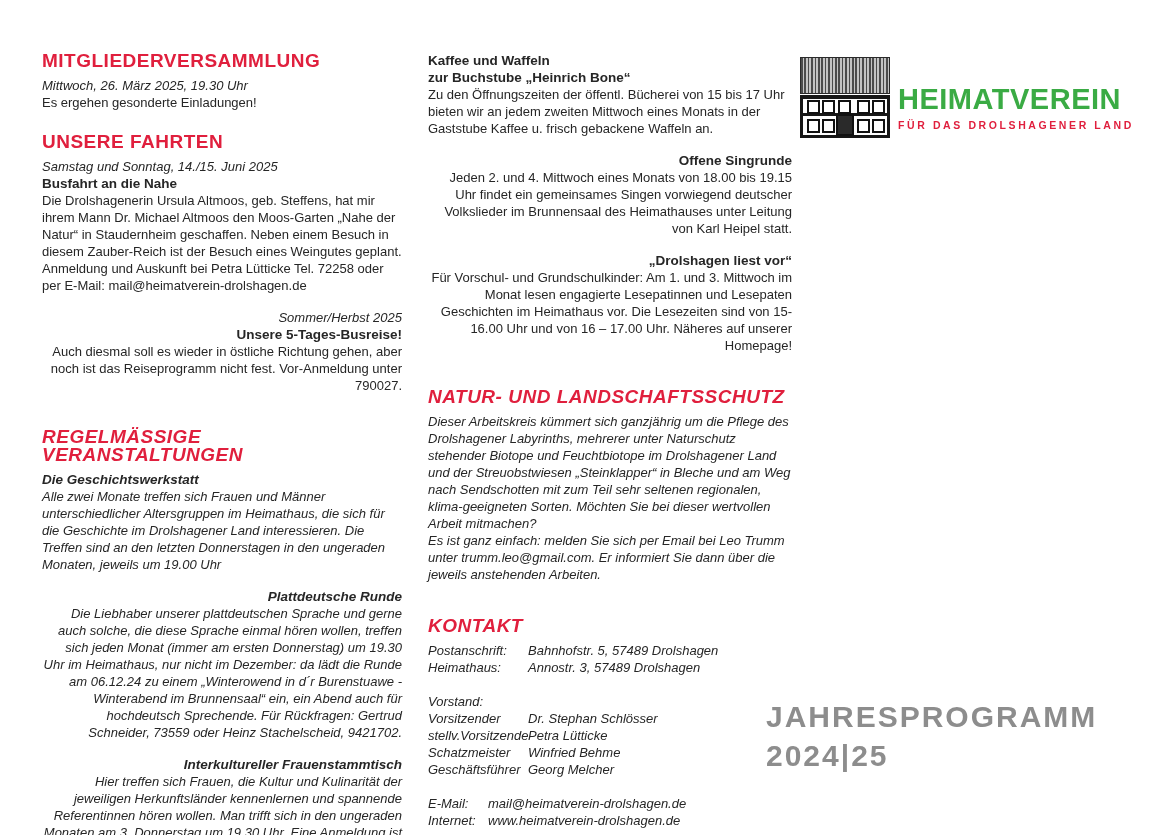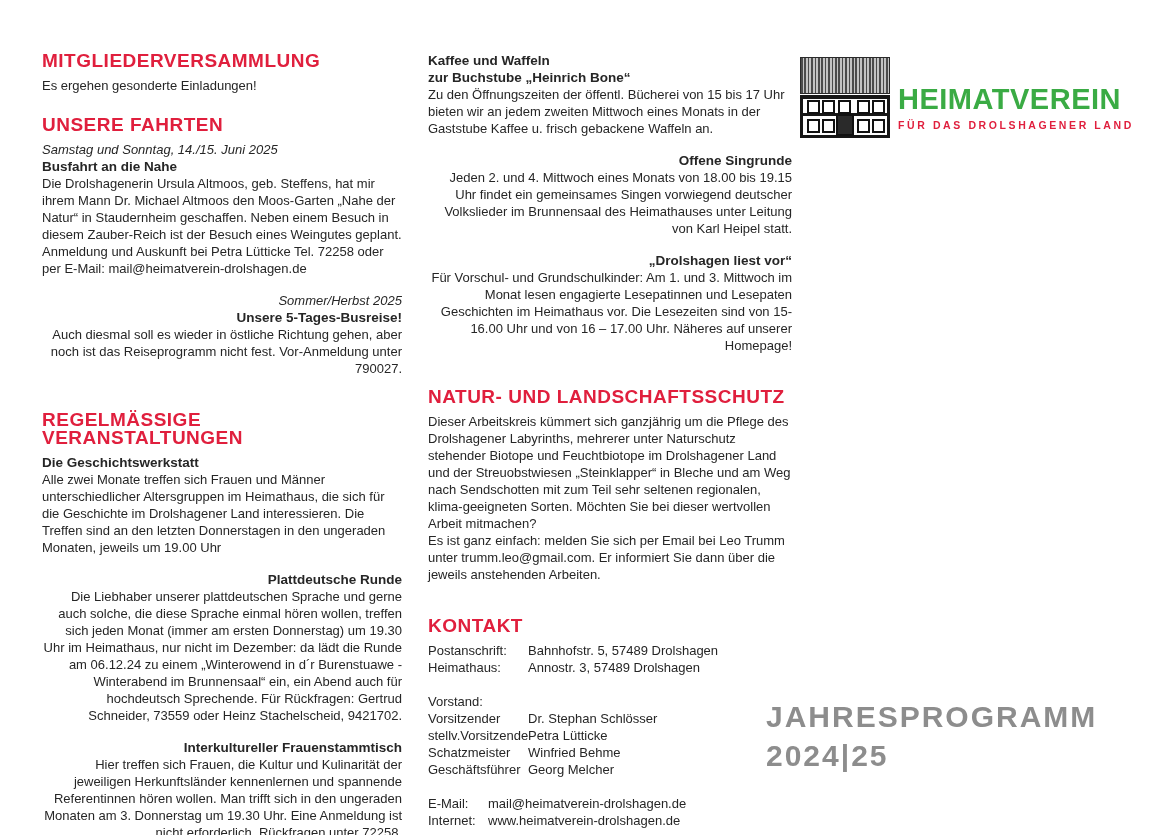--- a/index.html
+++ b/index.html
@@ -17,21 +17,21 @@
     color:var(--heading-red,#e01f3d);
     font-size:19px; line-height:18px; font-weight:bold;
     letter-spacing:.5px; margin:0 0 7px 0;
   }
   .date-line  { font-style:italic; margin:0; }
   .event-title{ font-weight:bold; font-size:13.5px; margin:0; }
   p.body      { margin:0; }
 
   .section      { margin:0 0 0 0; }
   .section + .section { margin-top:22px; }
-  .section.big-gap { margin-top:34px; }
+  .section.big-gap { margin-top:34px;font-style:italic; }
   .event + .event, .event-spaced { margin-top:15px;text-align:right; }
 
   
   .contact-row   { display:grid; grid-template-columns:100px 1fr; margin:0; }
   .contact-row.narrow { grid-template-columns:60px 1fr; }
   .contact-gap   { height:17px; }
 
   
   .brand { position:absolute; left:800px; top:57px; display:flex; align-items:flex-end; }
   .house { width:90px; height:79px; position:relative; margin-right:8px; }
@@ -71,20 +71,21 @@
     font-size:30px; line-height:39px; letter-spacing:2px; white-space:nowrap;
   }
 </style>
 </head>
 <body>
 
 <div class="col col-left">
 
   <div class="section">
     <h3 class="red-heading">MITGLIEDERVERSAMMLUNG</h3>
+    <p class="date-line">Mittwoch, 26. März 2025, 19.30 Uhr</p>
     <p class="body">Es ergehen gesonderte Einladungen!</p>
   </div>
 
   <div class="section">
     <h3 class="red-heading">UNSERE FAHRTEN</h3>
     <div class="event">
       <p class="date-line">Samstag und Sonntag, 14./15. Juni 2025</p>
       <p class="event-title">Busfahrt an die Nahe</p>
       <p class="body">Die Drolshagenerin Ursula Altmoos, geb. Steffens, hat mir ihrem Mann Dr. Michael Altmoos den Moos-Garten „Nahe der Natur“ in Staudernheim geschaffen. Neben einem Besuch in diesem Zauber-Reich ist der Besuch eines Weingutes geplant. Anmeldung und Auskunft bei Petra Lütticke Tel. 72258 oder per E-Mail: mail@heimatverein-drolshagen.de</p>
     </div>

